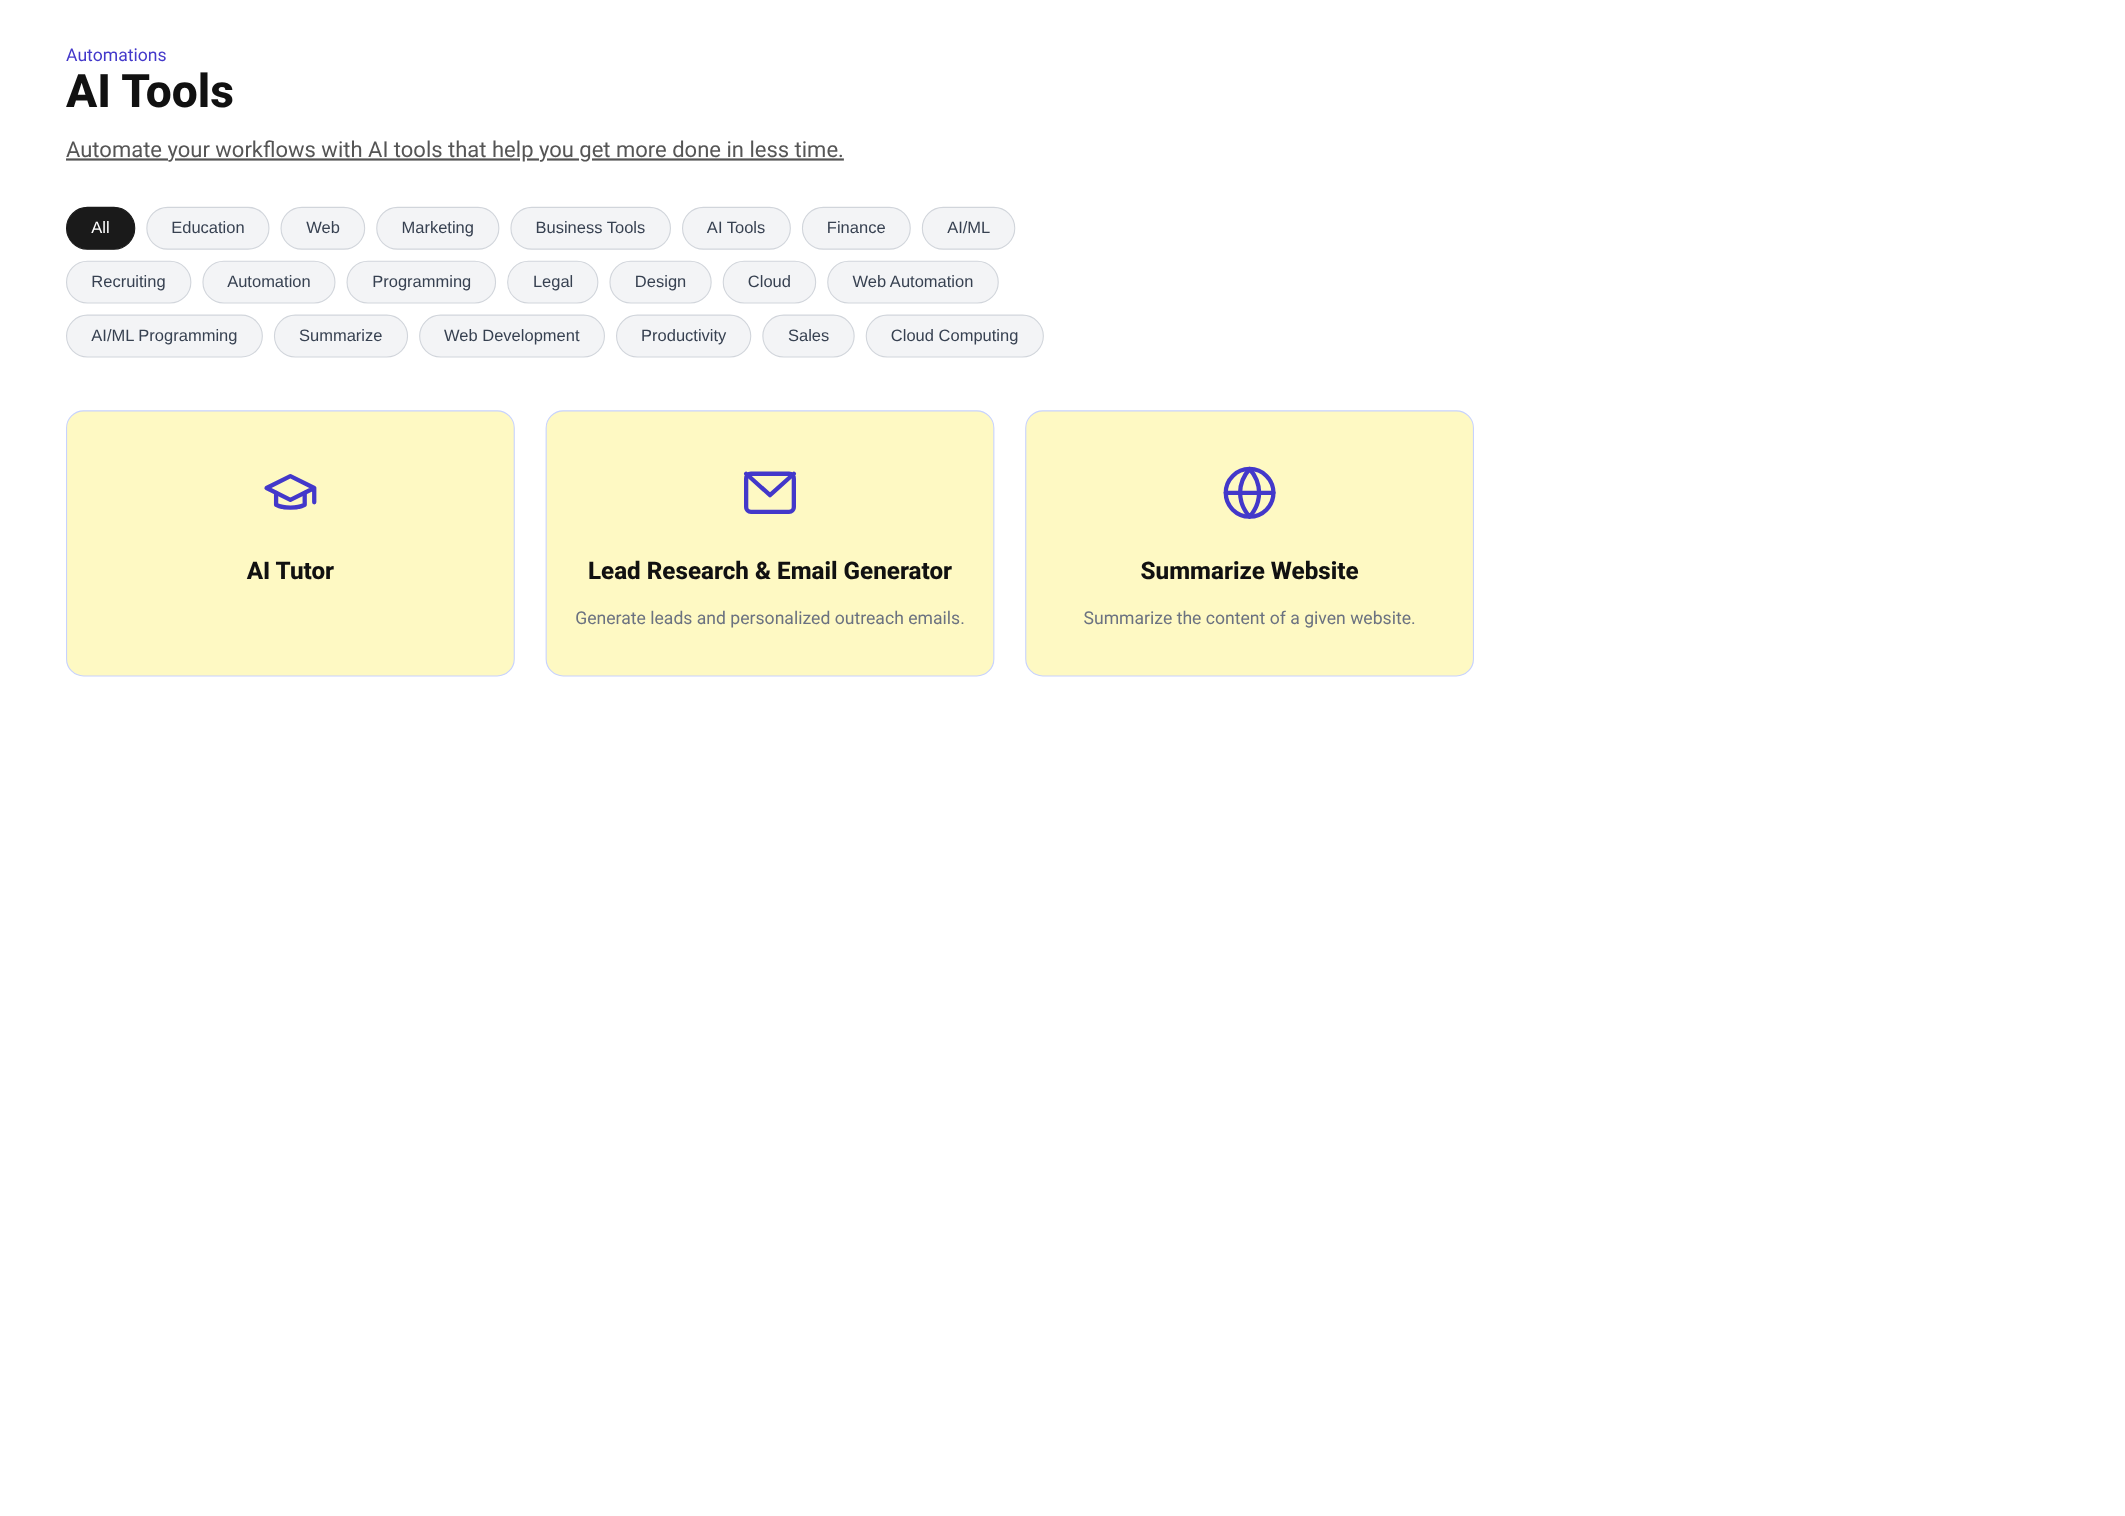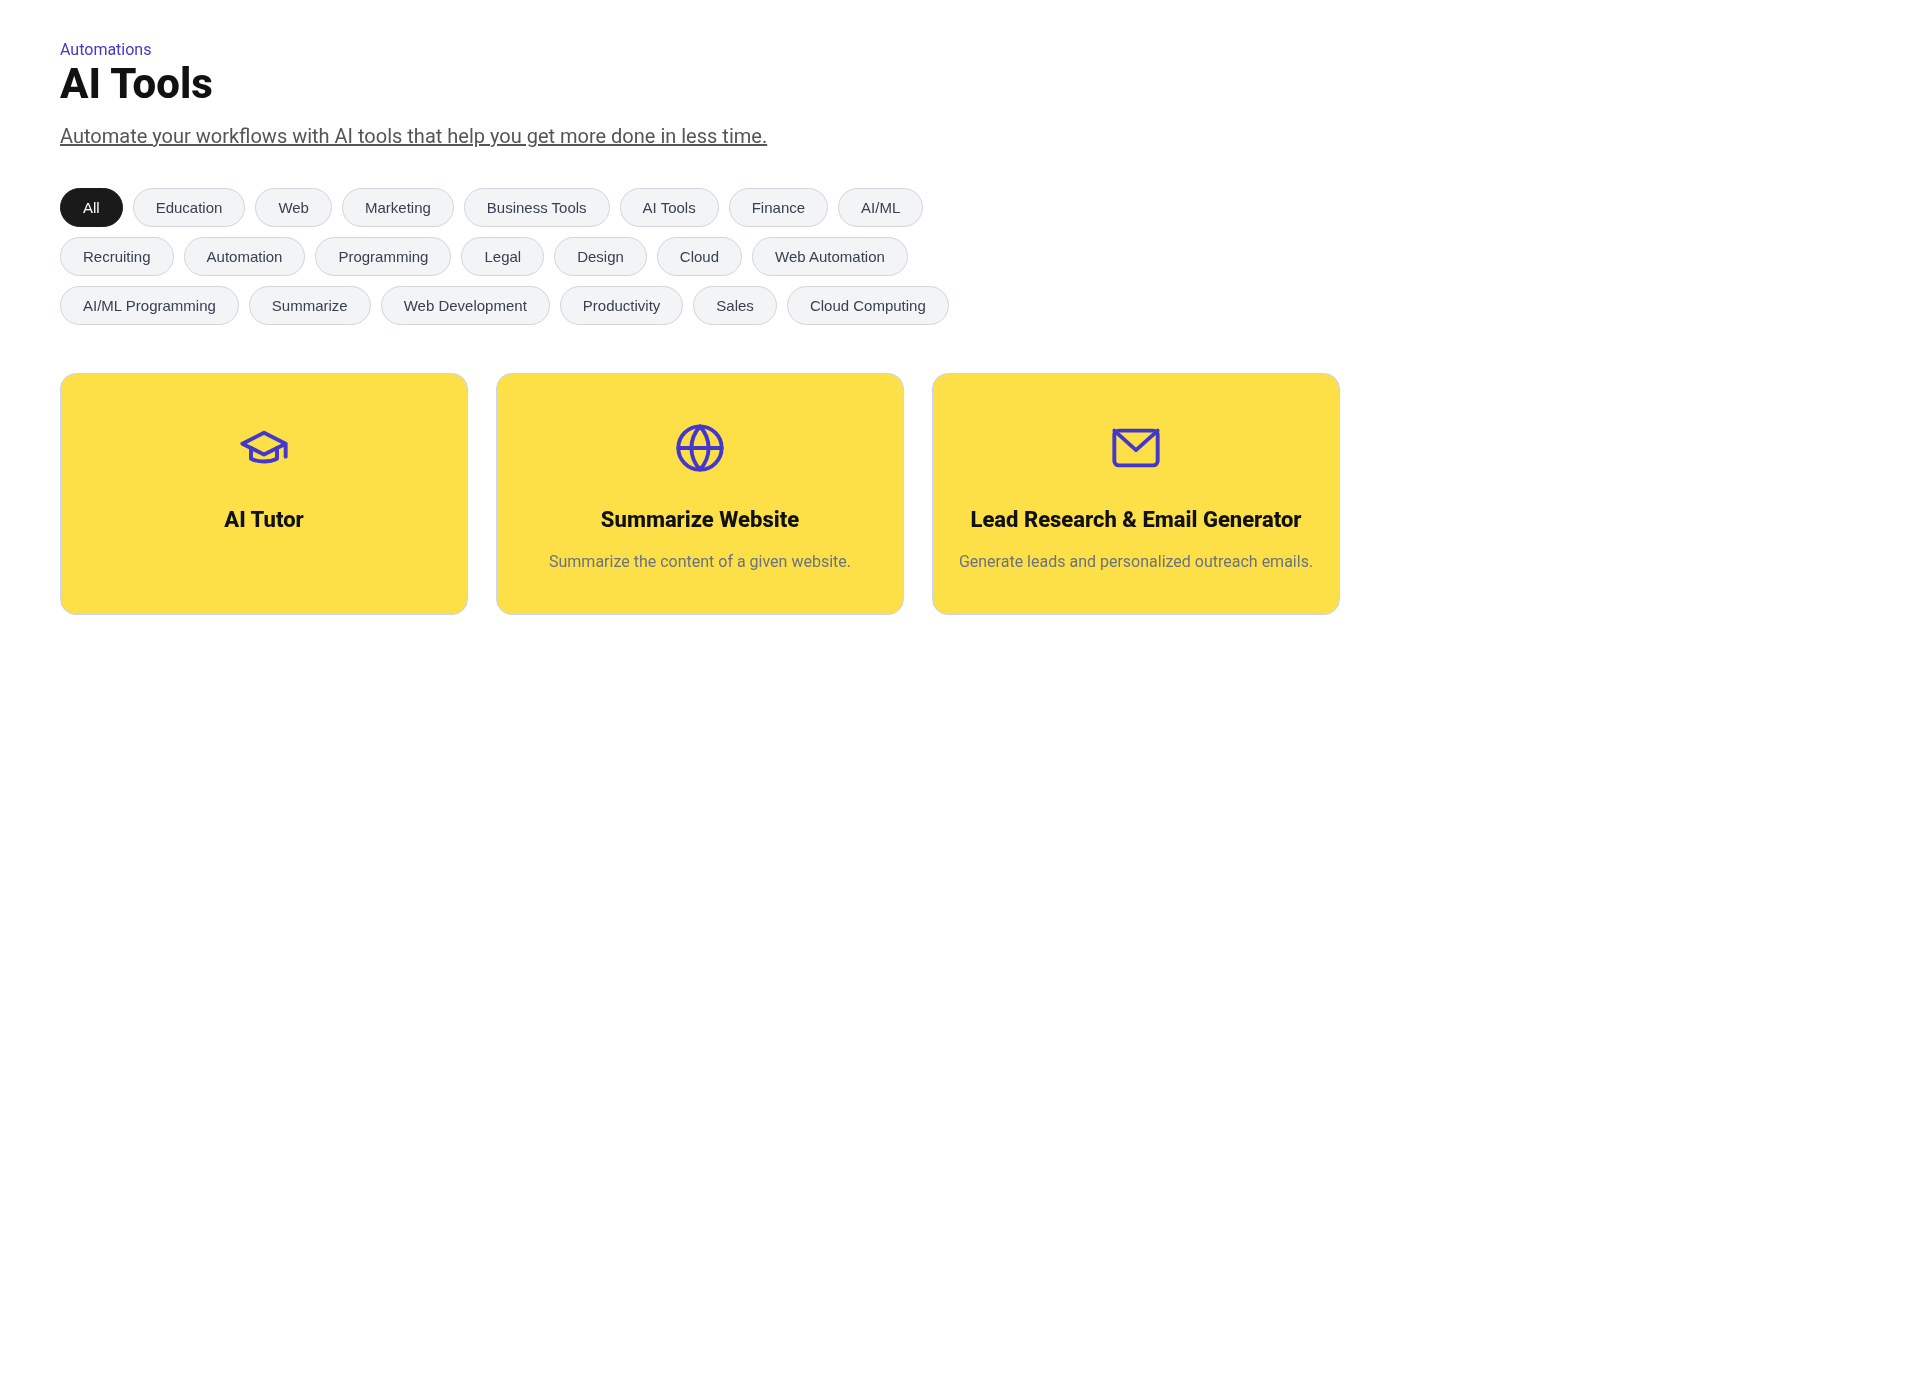--- a/index.html
+++ b/index.html
@@ -82,21 +82,21 @@
     .tool-card {
       border: 1.5px solid #c7d2fe;
       border-radius: 16px;
       padding: 48px 24px 40px;
       display: flex;
       flex-direction: column;
       align-items: center;
       text-align: center;
       cursor: pointer;
       transition: box-shadow 0.2s;
-      background: #fde047;
+      background: #fef9c3;
     }
 
     .card-icon {
       margin-bottom: 28px;
       color: #4338ca;
     }
 
     .card-icon svg {
       width: 52px;
       height: 52px;
@@ -159,31 +159,31 @@
 <div class="cards-grid" id="cards-grid">
     <div class="tool-card">
       <div class="card-icon"><svg viewBox="0 0 24 24" fill="none" stroke="currentColor" stroke-width="1.8" stroke-linecap="round" stroke-linejoin="round">
     <path d="M22 10v6M2 10l10-5 10 5-10 5-10-5z"></path>
     <path d="M6 12v5c3.33 1.67 8.67 1.67 12 0v-5"></path>
   </svg></div>
       <div class="card-title">AI Tutor</div>
     </div>
     <div class="tool-card">
       <div class="card-icon"><svg viewBox="0 0 24 24" fill="none" stroke="currentColor" stroke-width="1.8" stroke-linecap="round" stroke-linejoin="round">
+    <rect x="2" y="4" width="20" height="16" rx="2"></rect>
+    <polyline points="2,4 12,13 22,4"></polyline>
+  </svg></div>
+      <div class="card-title">Lead Research &amp; Email Generator</div>
+      <p class="card-description">Generate leads and personalized outreach emails.</p>
+    </div>
+    <div class="tool-card">
+      <div class="card-icon"><svg viewBox="0 0 24 24" fill="none" stroke="currentColor" stroke-width="1.8" stroke-linecap="round" stroke-linejoin="round">
     <circle cx="12" cy="12" r="10"></circle>
     <line x1="2" y1="12" x2="22" y2="12"></line>
     <path d="M12 2a15.3 15.3 0 0 1 4 10 15.3 15.3 0 0 1-4 10 15.3 15.3 0 0 1-4-10 15.3 15.3 0 0 1 4-10z"></path>
   </svg></div>
       <div class="card-title">Summarize Website</div>
       <p class="card-description">Summarize the content of a given website.</p>
     </div>
-    <div class="tool-card">
-      <div class="card-icon"><svg viewBox="0 0 24 24" fill="none" stroke="currentColor" stroke-width="1.8" stroke-linecap="round" stroke-linejoin="round">
-    <rect x="2" y="4" width="20" height="16" rx="2"></rect>
-    <polyline points="2,4 12,13 22,4"></polyline>
-  </svg></div>
-      <div class="card-title">Lead Research &amp; Email Generator</div>
-      <p class="card-description">Generate leads and personalized outreach emails.</p>
-    </div>
   </div>
 
 
 
 
 </body></html>

